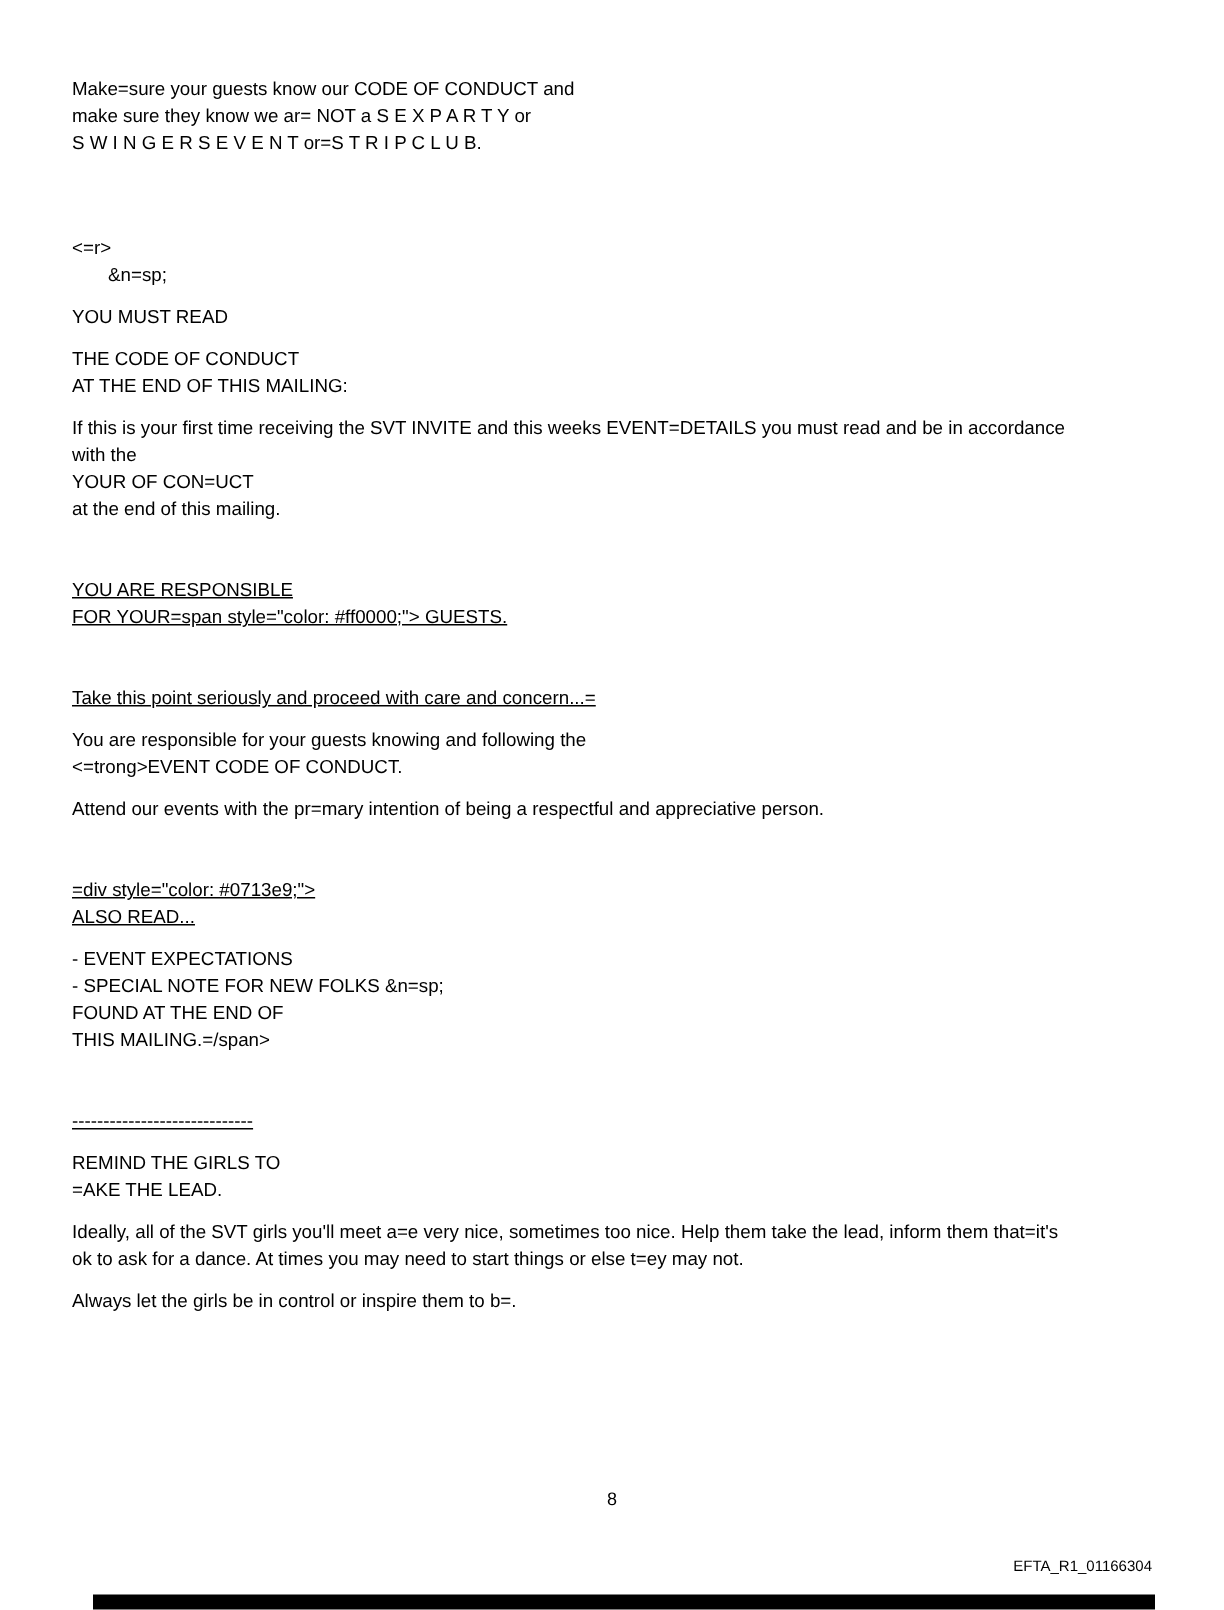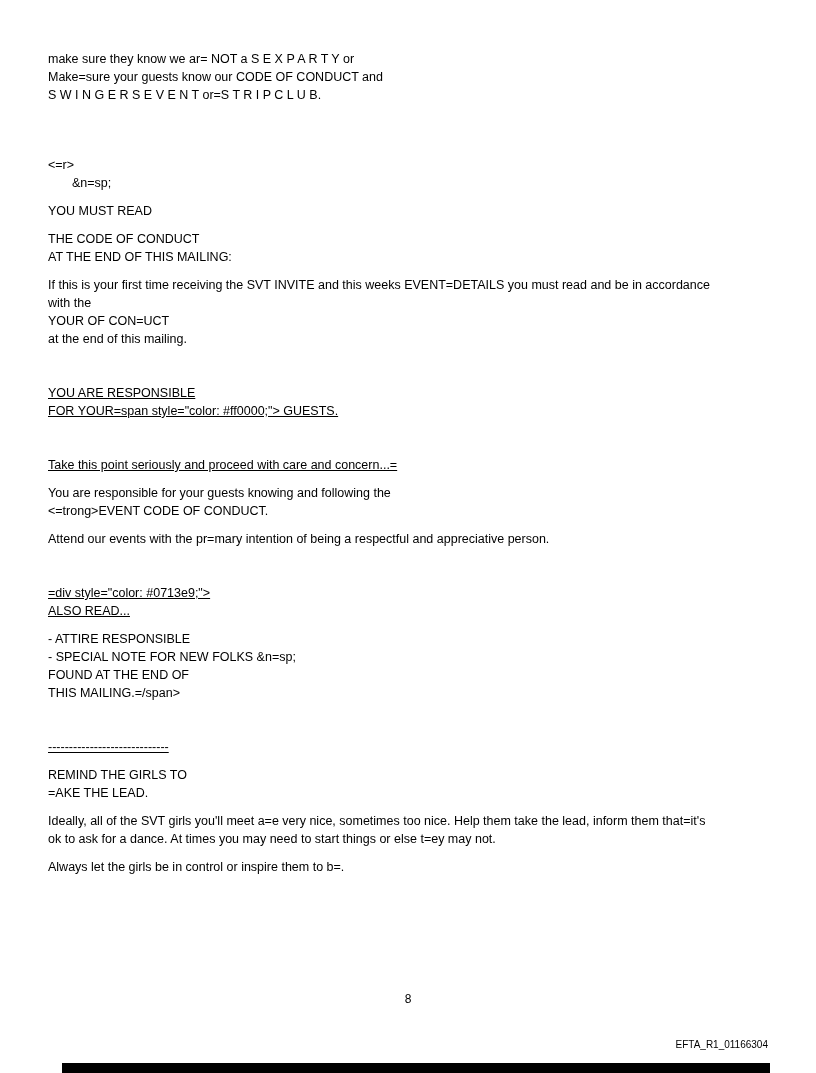--- a/index.html
+++ b/index.html
@@ -58,22 +58,22 @@
   }
 </style>
 </head>
 <body>
 
 <div class="page">
 
   <div class="content">
 
     <div class="block">
+      <div class="line">Make=sure your guests know our CODE OF CONDUCT and</div>
       <div class="line">make sure they know we ar= NOT a S E X P A R T Y or</div>
-      <div class="line">Make=sure your guests know our CODE OF CONDUCT and</div>
       <div class="line">S W I N G E R S E V E N T or=S T R I P C L U B.</div>
     </div>
 
     <div class="block gap-xl">
       <div class="line">&lt;=r&gt;</div>
       <div class="line indent-1">&amp;n=sp;</div>
     </div>
 
     <div class="block">
       <div class="line">YOU MUST READ</div>
@@ -108,21 +108,21 @@
     <div class="block">
       <div class="line">Attend our events with the pr=mary intention of being a respectful and appreciative person.</div>
     </div>
 
     <div class="block gap-2">
       <div class="line">=div style="color: #0713e9;"&gt;</div>
       <div class="line">ALSO READ...</div>
     </div>
 
     <div class="block">
-      <div class="line">- ATTIRE RESPONSIBLE</div>
+      <div class="line">- EVENT EXPECTATIONS</div>
       <div class="line">- SPECIAL NOTE FOR NEW FOLKS &amp;n=sp;</div>
       <div class="line">FOUND AT THE END OF</div>
       <div class="line">THIS MAILING.=/span&gt;</div>
     </div>
 
     <div class="block gap-2">
       <div class="line">-----------------------------</div>
     </div>
 
     <div class="block">

